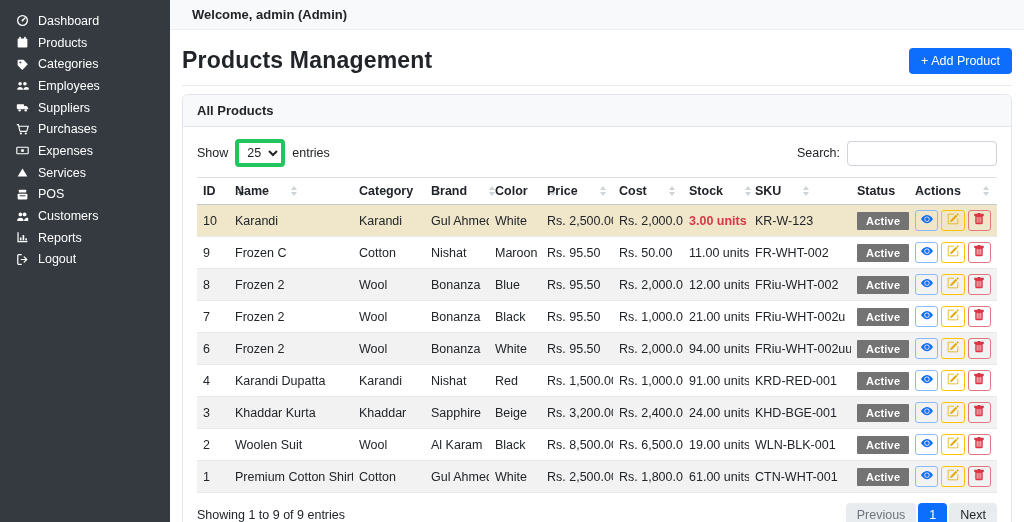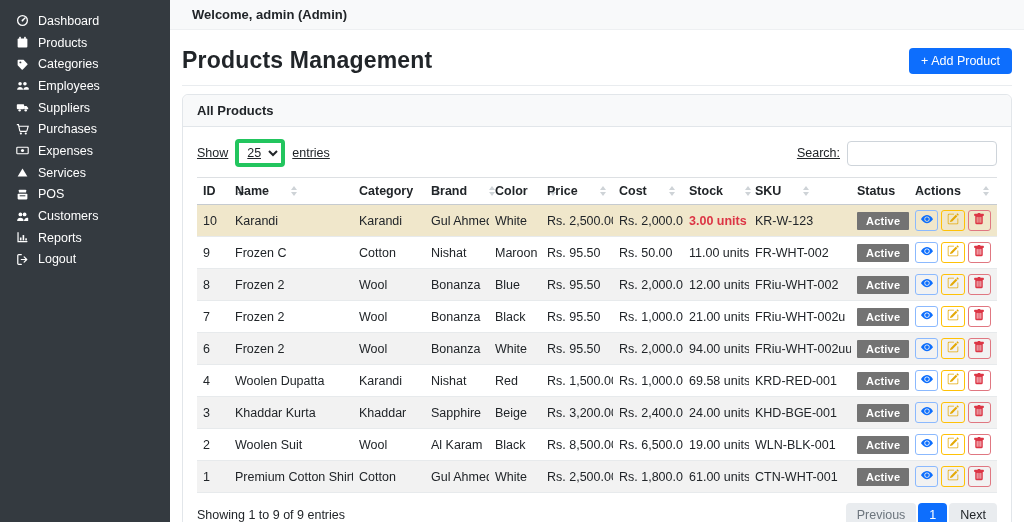--- a/index.html
+++ b/index.html
@@ -37,21 +37,21 @@
   .divider { border:none; border-top:1px solid #e9ecef; margin:0 0 8px; }
   
   .card { border:1px solid #e2e6ea; border-radius:6px; background:#fff; }
   .card-header {
     background:#f8f9fa; border-bottom:1px solid #e2e6ea; border-radius:6px 6px 0 0;
     padding:8px 14px; font-size:13px; font-weight:700;
   }
   .card-body { padding:12px 14px 12px; }
   
   .controls { display:flex; justify-content:space-between; align-items:center; margin-bottom:10px; font-size:12.5px; }
-  .show-group, .search-group { display:flex; align-items:center; gap:7px;text-decoration:underline; }
+  .show-group, .search-group { display:flex; align-items:center; gap:7px; }
   select.page-len {
     font-size:12.5px; padding:2px 4px; border:4px solid #22c55e; border-radius:4px;
     color:#212529; background:#fff; font-family:inherit;
   }
   input.search {
     width:150px; height:25px; border:1px solid #ced4da; border-radius:4px;
     padding:0 8px; font-size:12.5px; font-family:inherit; outline:none;
   }
   
   table { width:100%; border-collapse:collapse; font-size:12.5px; table-layout:fixed; }
@@ -508,27 +508,27 @@
                     <button class="abtn del">
                       <span><svg viewBox="0 0 16 16" fill="currentColor" xmlns="http://www.w3.org/2000/svg">
                           <path d="M2.5 1a1 1 0 0 0-1 1v1a1 1 0 0 0 1 1H3v9a2 2 0 0 0 2 2h6a2 2 0 0 0 2-2V4h.5a1 1 0 0 0 1-1V2a1 1 0 0 0-1-1H10a1 1 0 0 0-1-1H7a1 1 0 0 0-1 1H2.5zm3 4a.5.5 0 0 1 .5.5v7a.5.5 0 0 1-1 0v-7a.5.5 0 0 1 .5-.5zM8 5a.5.5 0 0 1 .5.5v7a.5.5 0 0 1-1 0v-7A.5.5 0 0 1 8 5zm3 .5v7a.5.5 0 0 1-1 0v-7a.5.5 0 0 1 1 0z"></path>
                         </svg></span>
                     </button>
                   </span>
                 </td>
               </tr>
               <tr>
                 <td>4</td>
-                <td>Woolen Dupatta</td>
+                <td>Karandi Dupatta</td>
                 <td>Karandi</td>
                 <td>Nishat</td>
                 <td>Red</td>
                 <td>Rs. 1,500.00</td>
                 <td>Rs. 1,000.00</td>
-                <td><span>69.58 units</span></td>
+                <td><span>91.00 units</span></td>
                 <td>KRD-RED-001</td>
                 <td><span class="badge">Active</span></td>
                 <td>
                   <span class="actions">
                     <button class="abtn view">
                       <span><svg viewBox="0 0 16 16" fill="currentColor" xmlns="http://www.w3.org/2000/svg">
                           <path d="M10.5 8a2.5 2.5 0 1 1-5 0 2.5 2.5 0 0 1 5 0z"></path>
                           <path d="M0 8s3-5.5 8-5.5S16 8 16 8s-3 5.5-8 5.5S0 8 0 8zm8 3.5a3.5 3.5 0 1 0 0-7 3.5 3.5 0 0 0 0 7z"></path>
                         </svg></span>
                     </button>

